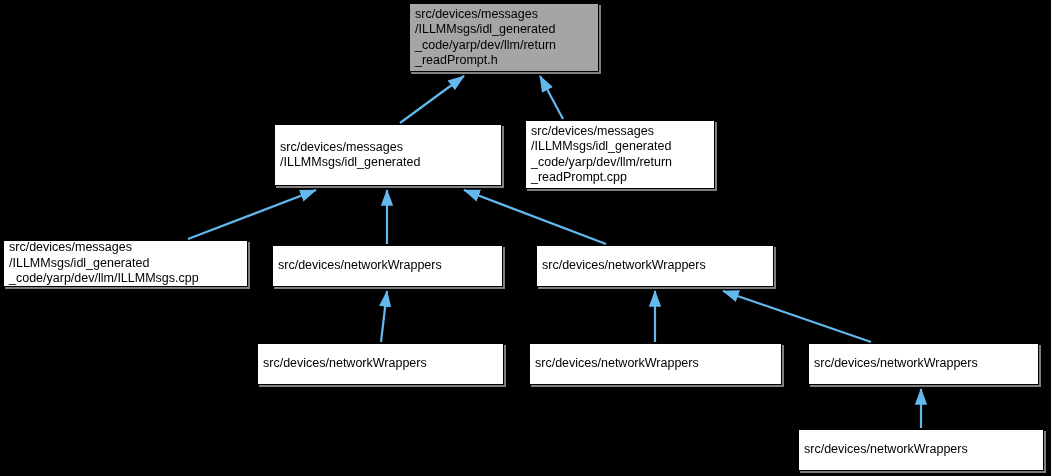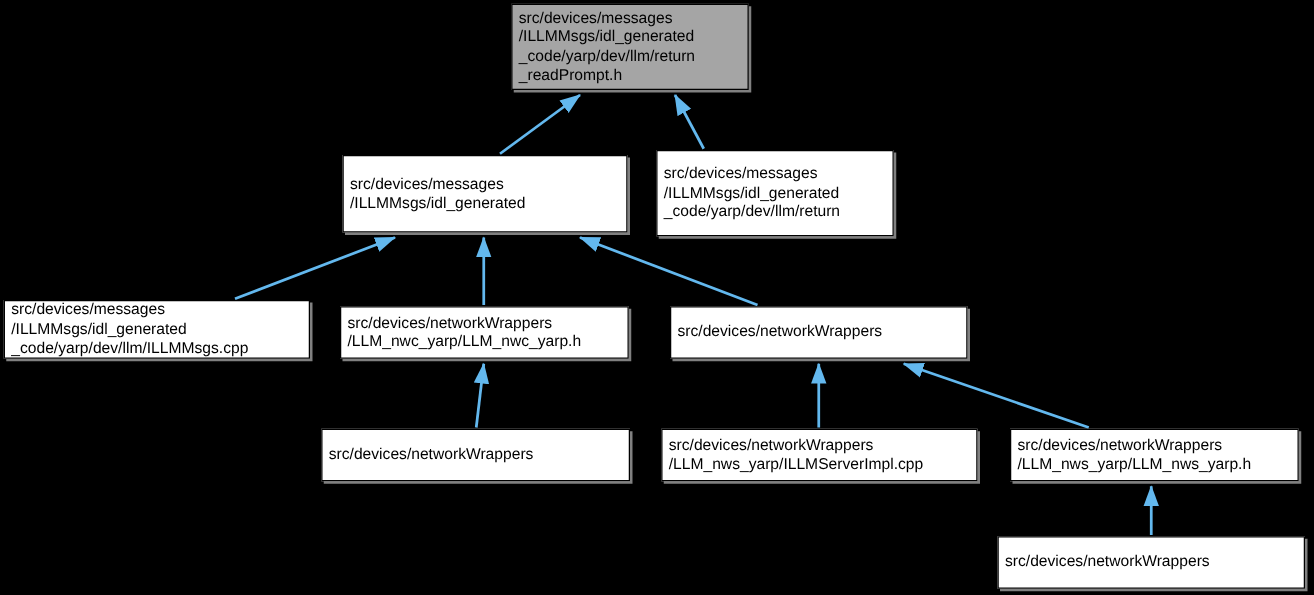--- a/index.html
+++ b/index.html
@@ -67,22 +67,22 @@
         <line x1="606" y1="244" x2="464" y2="190" stroke="#63b8ee" stroke-width="2.2" marker-end="url(#arrowhead)"></line>
         <line x1="381" y1="342" x2="387" y2="291" stroke="#63b8ee" stroke-width="2.2" marker-end="url(#arrowhead)"></line>
         <line x1="655" y1="342" x2="655" y2="291" stroke="#63b8ee" stroke-width="2.2" marker-end="url(#arrowhead)"></line>
         <line x1="871" y1="342" x2="723" y2="291" stroke="#63b8ee" stroke-width="2.2" marker-end="url(#arrowhead)"></line>
         <line x1="921" y1="428" x2="921" y2="389" stroke="#63b8ee" stroke-width="2.2" marker-end="url(#arrowhead)"></line>
       </g>
   </svg>
   <div id="node-layer">
       <div class="node highlight" style="left: 409px; top: 3px; width: 190px; height: 69px;"><span class="line">src/devices/messages</span><span class="line">/ILLMMsgs/idl_generated</span><span class="line">_code/yarp/dev/llm/return</span><span class="line center">_readPrompt.h</span></div>
       <div class="node" style="left: 274px; top: 124px; width: 228px; height: 62px;"><span class="line">src/devices/messages</span><span class="line">/ILLMMsgs/idl_generated</span></div>
-      <div class="node" style="left: 525px; top: 120px; width: 190px; height: 69px;"><span class="line">src/devices/messages</span><span class="line">/ILLMMsgs/idl_generated</span><span class="line">_code/yarp/dev/llm/return</span></div>
+      <div class="node" style="left: 525px; top: 120px; width: 190px; height: 69px;"><span class="line">src/devices/messages</span><span class="line">/ILLMMsgs/idl_generated</span><span class="line">_code/yarp/dev/llm/return</span><span class="line center">_readPrompt.cpp</span></div>
       <div class="node" style="left: 3px; top: 240px; width: 245px; height: 47px;"><span class="line">src/devices/messages</span><span class="line">/ILLMMsgs/idl_generated</span><span class="line">_code/yarp/dev/llm/ILLMMsgs.cpp</span></div>
-      <div class="node" style="left: 272px; top: 245px; width: 231px; height: 42px;"><span class="line">src/devices/networkWrappers</span><span class="line">/LLM_nwc_yarp/LLM_nwc_yarp.h</span></div>
+      <div class="node" style="left: 272px; top: 245px; width: 231px; height: 42px;"><span class="line">src/devices/networkWrappers</span></div>
       <div class="node" style="left: 536px; top: 245px; width: 238px; height: 42px;"><span class="line">src/devices/networkWrappers</span></div>
       <div class="node" style="left: 257px; top: 343px; width: 247px; height: 42px;"><span class="line">src/devices/networkWrappers</span></div>
-      <div class="node" style="left: 529px; top: 343px; width: 253px; height: 42px;"><span class="line">src/devices/networkWrappers</span><span class="line">/LLM_nws_yarp/ILLMServerImpl.cpp</span></div>
-      <div class="node" style="left: 808px; top: 343px; width: 231px; height: 42px;"><span class="line">src/devices/networkWrappers</span><span class="line">/LLM_nws_yarp/LLM_nws_yarp.h</span></div>
+      <div class="node" style="left: 529px; top: 343px; width: 253px; height: 42px;"><span class="line">src/devices/networkWrappers</span></div>
+      <div class="node" style="left: 808px; top: 343px; width: 231px; height: 42px;"><span class="line">src/devices/networkWrappers</span></div>
       <div class="node" style="left: 798px; top: 429px; width: 246px; height: 42px;"><span class="line">src/devices/networkWrappers</span></div>
     </div>
 </div>
 
 </body></html>

